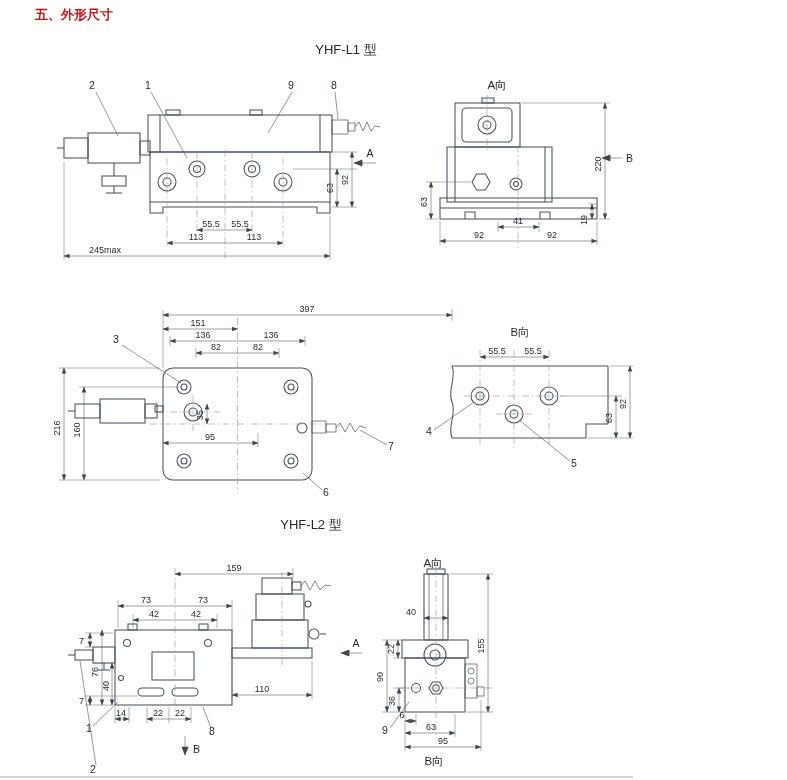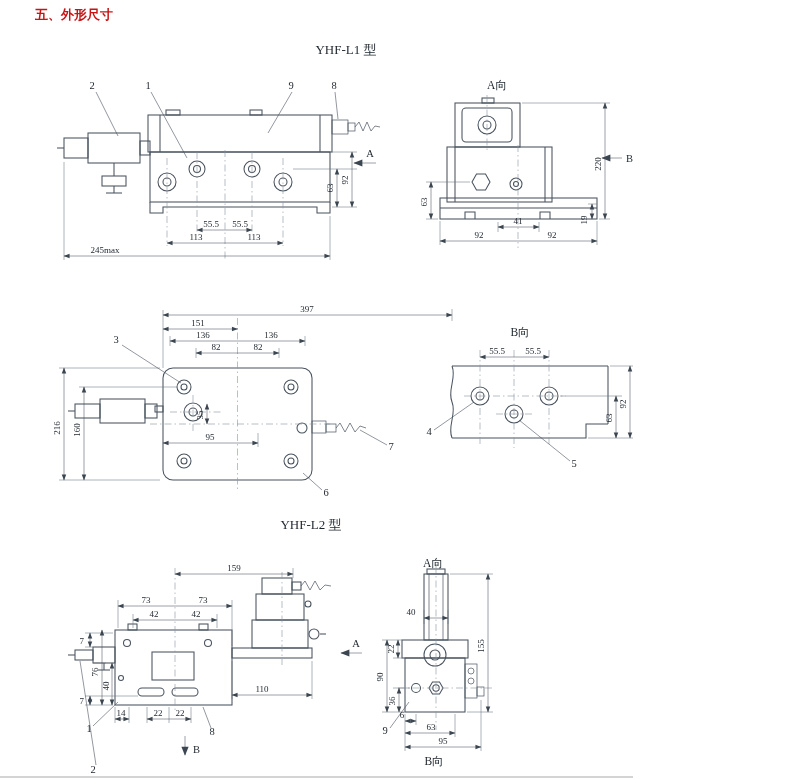--- a/index.html
+++ b/index.html
@@ -1,17 +1,17 @@
 <!DOCTYPE html>
 <html><head>
 <meta charset="utf-8">
 <style>
   html,body{margin:0;padding:0;background:#fff;}
   #page{position:relative;width:633px;height:780px;background:#ffffff;overflow:hidden;
-        font-family:Liberation Serif, serif;}
+        font-family:Liberation Sans, sans-serif;}
   svg{position:absolute;left:0;top:0;}
   .part{fill:none;stroke:#49535e;stroke-width:1.05;stroke-linecap:butt;}
   .thin{stroke-width:0.7;}
   .center{fill:none;stroke:#8b94a0;stroke-width:0.6;stroke-dasharray:7 3 1.5 3;}
   .ext{fill:none;stroke:#6d7682;stroke-width:0.55;}
   .dim{fill:none;stroke:#49535e;stroke-width:0.55;}
   .leader{fill:none;stroke:#49535e;stroke-width:0.6;}
   text{fill:#1d252d;}
   .dim-t{font-size:9px;}
   .callout-t{font-size:10.5px;}

